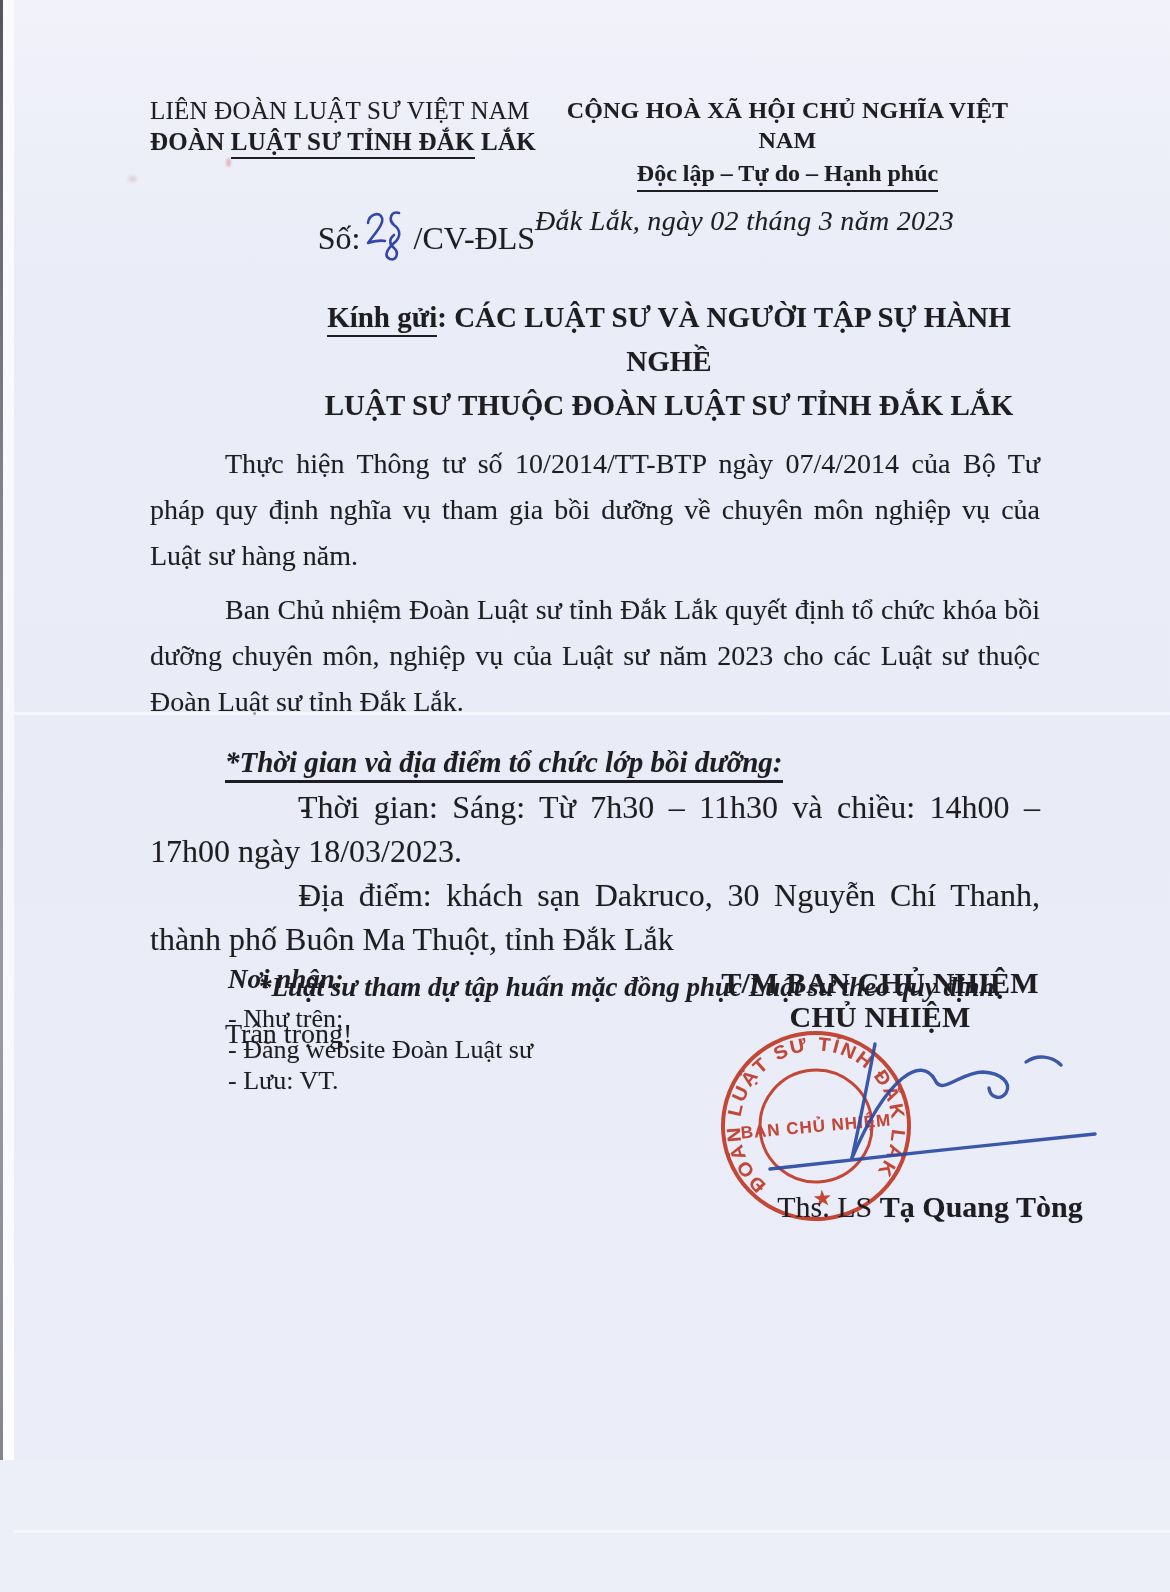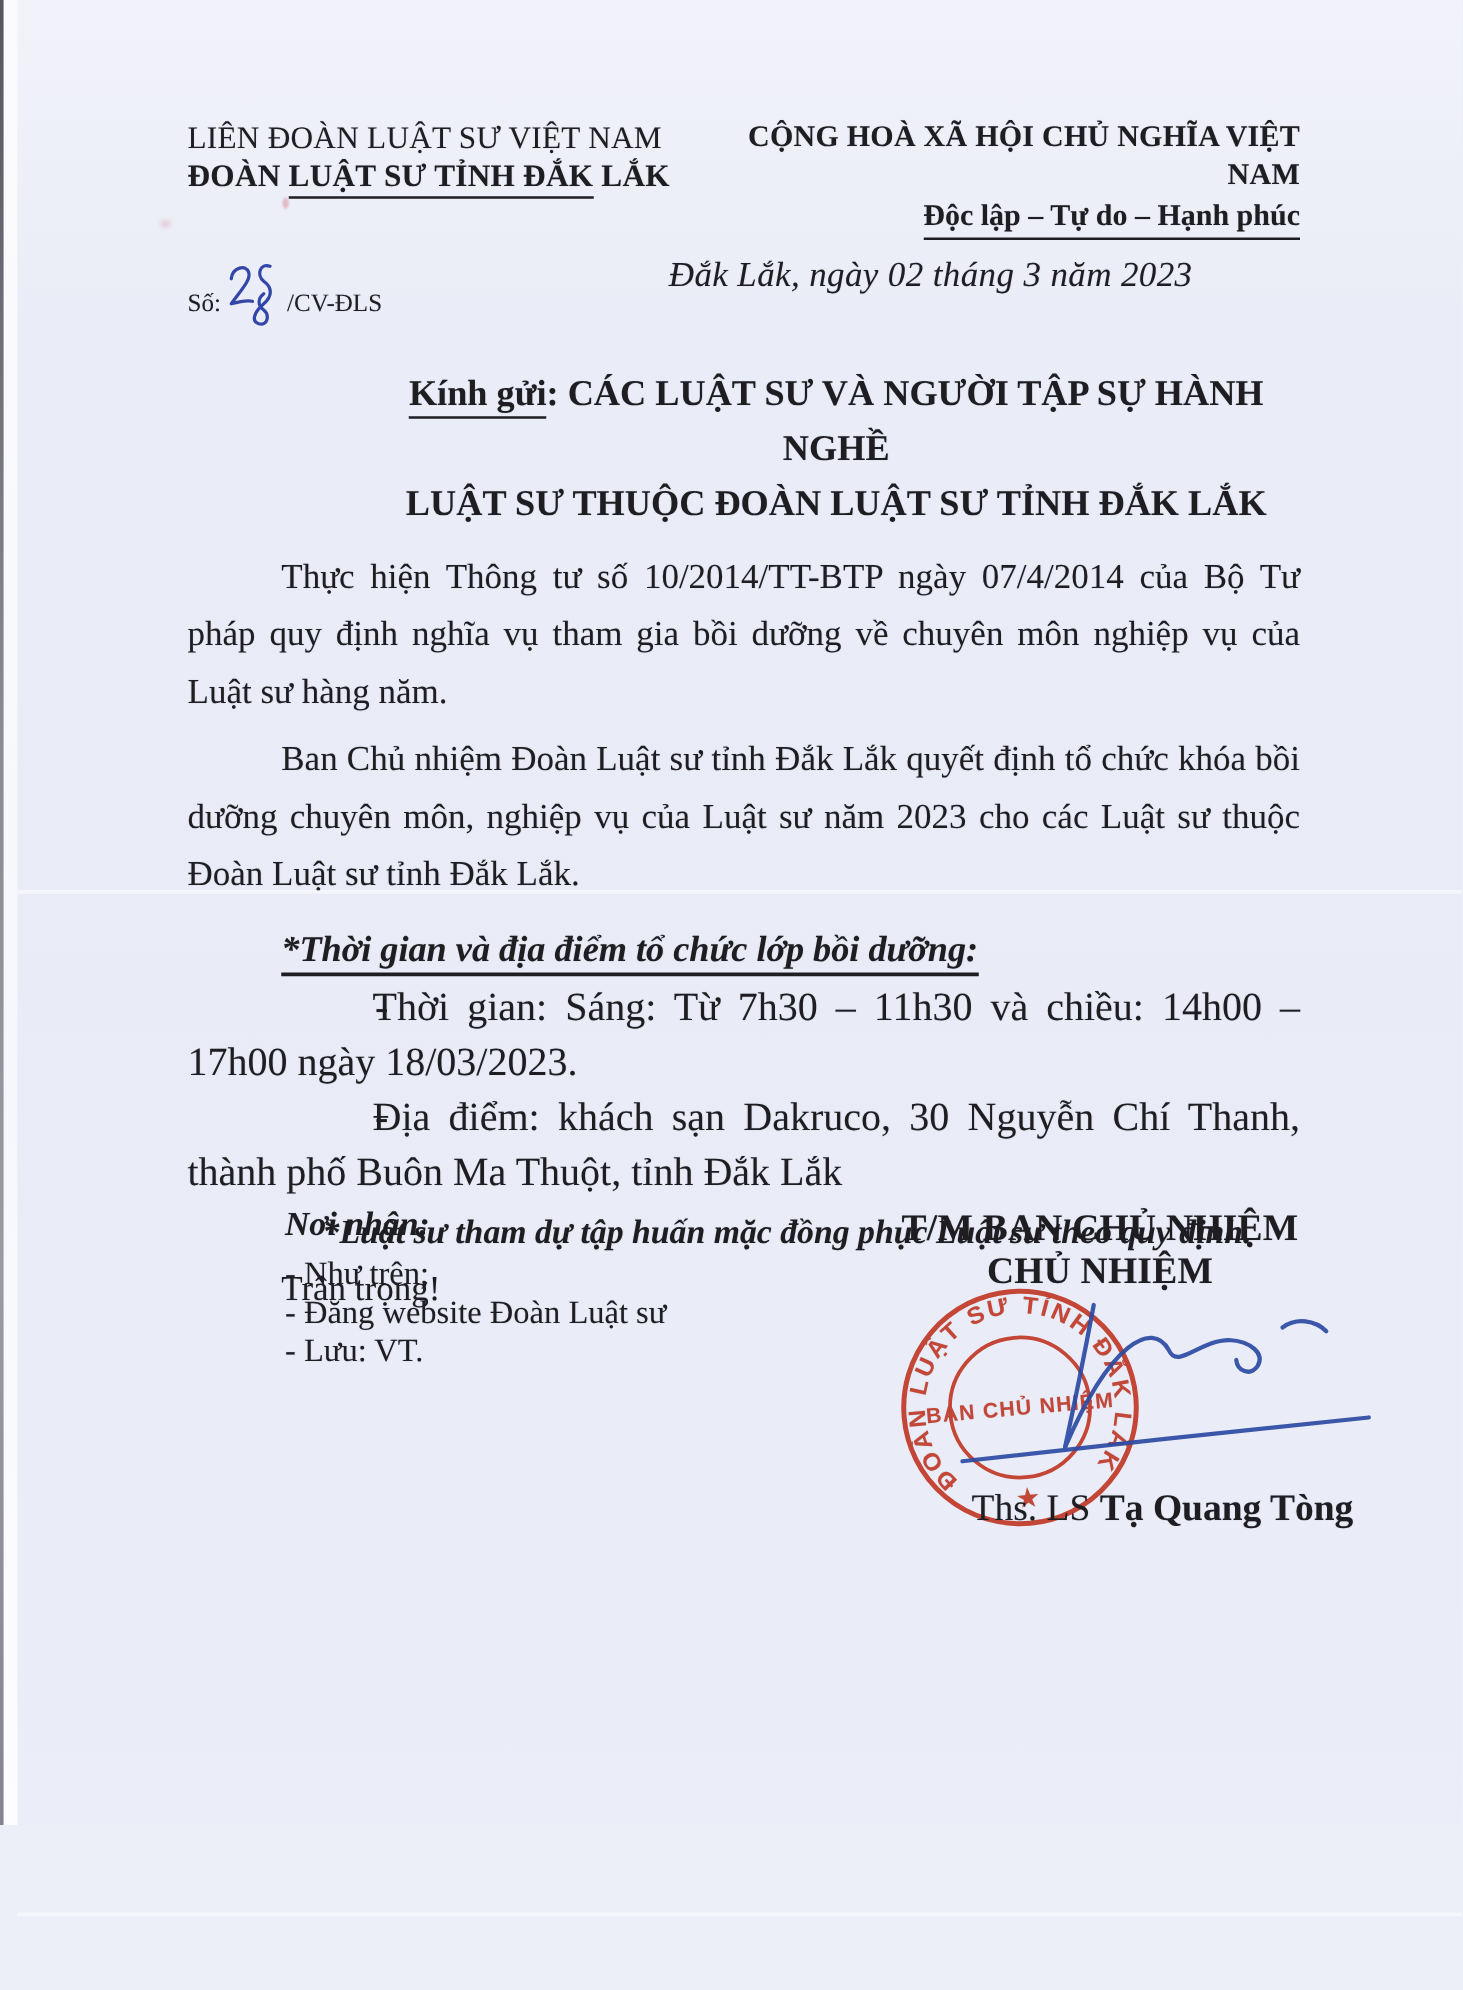--- a/index.html
+++ b/index.html
@@ -26,26 +26,26 @@
   .speck-1{left:226px;top:158px;width:5px;height:9px;background:#d98f9c;opacity:.55;filter:blur(1px);}
   .speck-2{left:128px;top:176px;width:9px;height:6px;background:#d9aab4;opacity:.45;filter:blur(1.5px);}
 
   .content{box-sizing:border-box;width:1170px;padding:95px 130px 0 150px;}
 
   .bold{font-weight:bold;}
   .u{border-bottom:2px solid currentColor;padding-bottom:2px;}
 
   .header-row{display:flex;align-items:flex-start;}
   .header-left{width:385px;font-size:25px;line-height:31px;letter-spacing:.2px;white-space:nowrap;}
-  .header-right{flex:1;text-align:right;}
+  .header-right{flex:1;text-align:center;}
   .motto-1{font-size:24px;font-weight:bold;line-height:30px;letter-spacing:.2px;}
   .motto-2{display:inline-block;font-size:24px;font-weight:bold;line-height:30px;margin-top:3px;}
 
   .meta-row{display:flex;margin-top:13px;align-items:flex-start;}
-  .meta-left{width:385px;text-align:left;font-size:20px;white-space:nowrap;}
+  .meta-left{width:385px;text-align:right;font-size:32px;white-space:nowrap;}
   .meta-right{flex:1;text-align:left;font-size:28px;font-style:italic;letter-spacing:.3px;}
   .handwritten-no{display:inline-block;vertical-align:-12px;margin:0 6px 0 1px;}
 
   .recipient{margin-top:26px;padding-left:148px;text-align:center;
     font-size:29px;font-weight:bold;line-height:44px;}
 
   .para{margin:14px 0 0;text-indent:75px;text-align:justify;font-size:28px;line-height:46px;}
   .para-2{margin-top:8px;}
   .section-heading{margin:14px 0 0;text-indent:75px;font-size:29px;line-height:46px;}
   .section-heading .u{font-weight:bold;font-style:italic;border-bottom-width:3px;}

